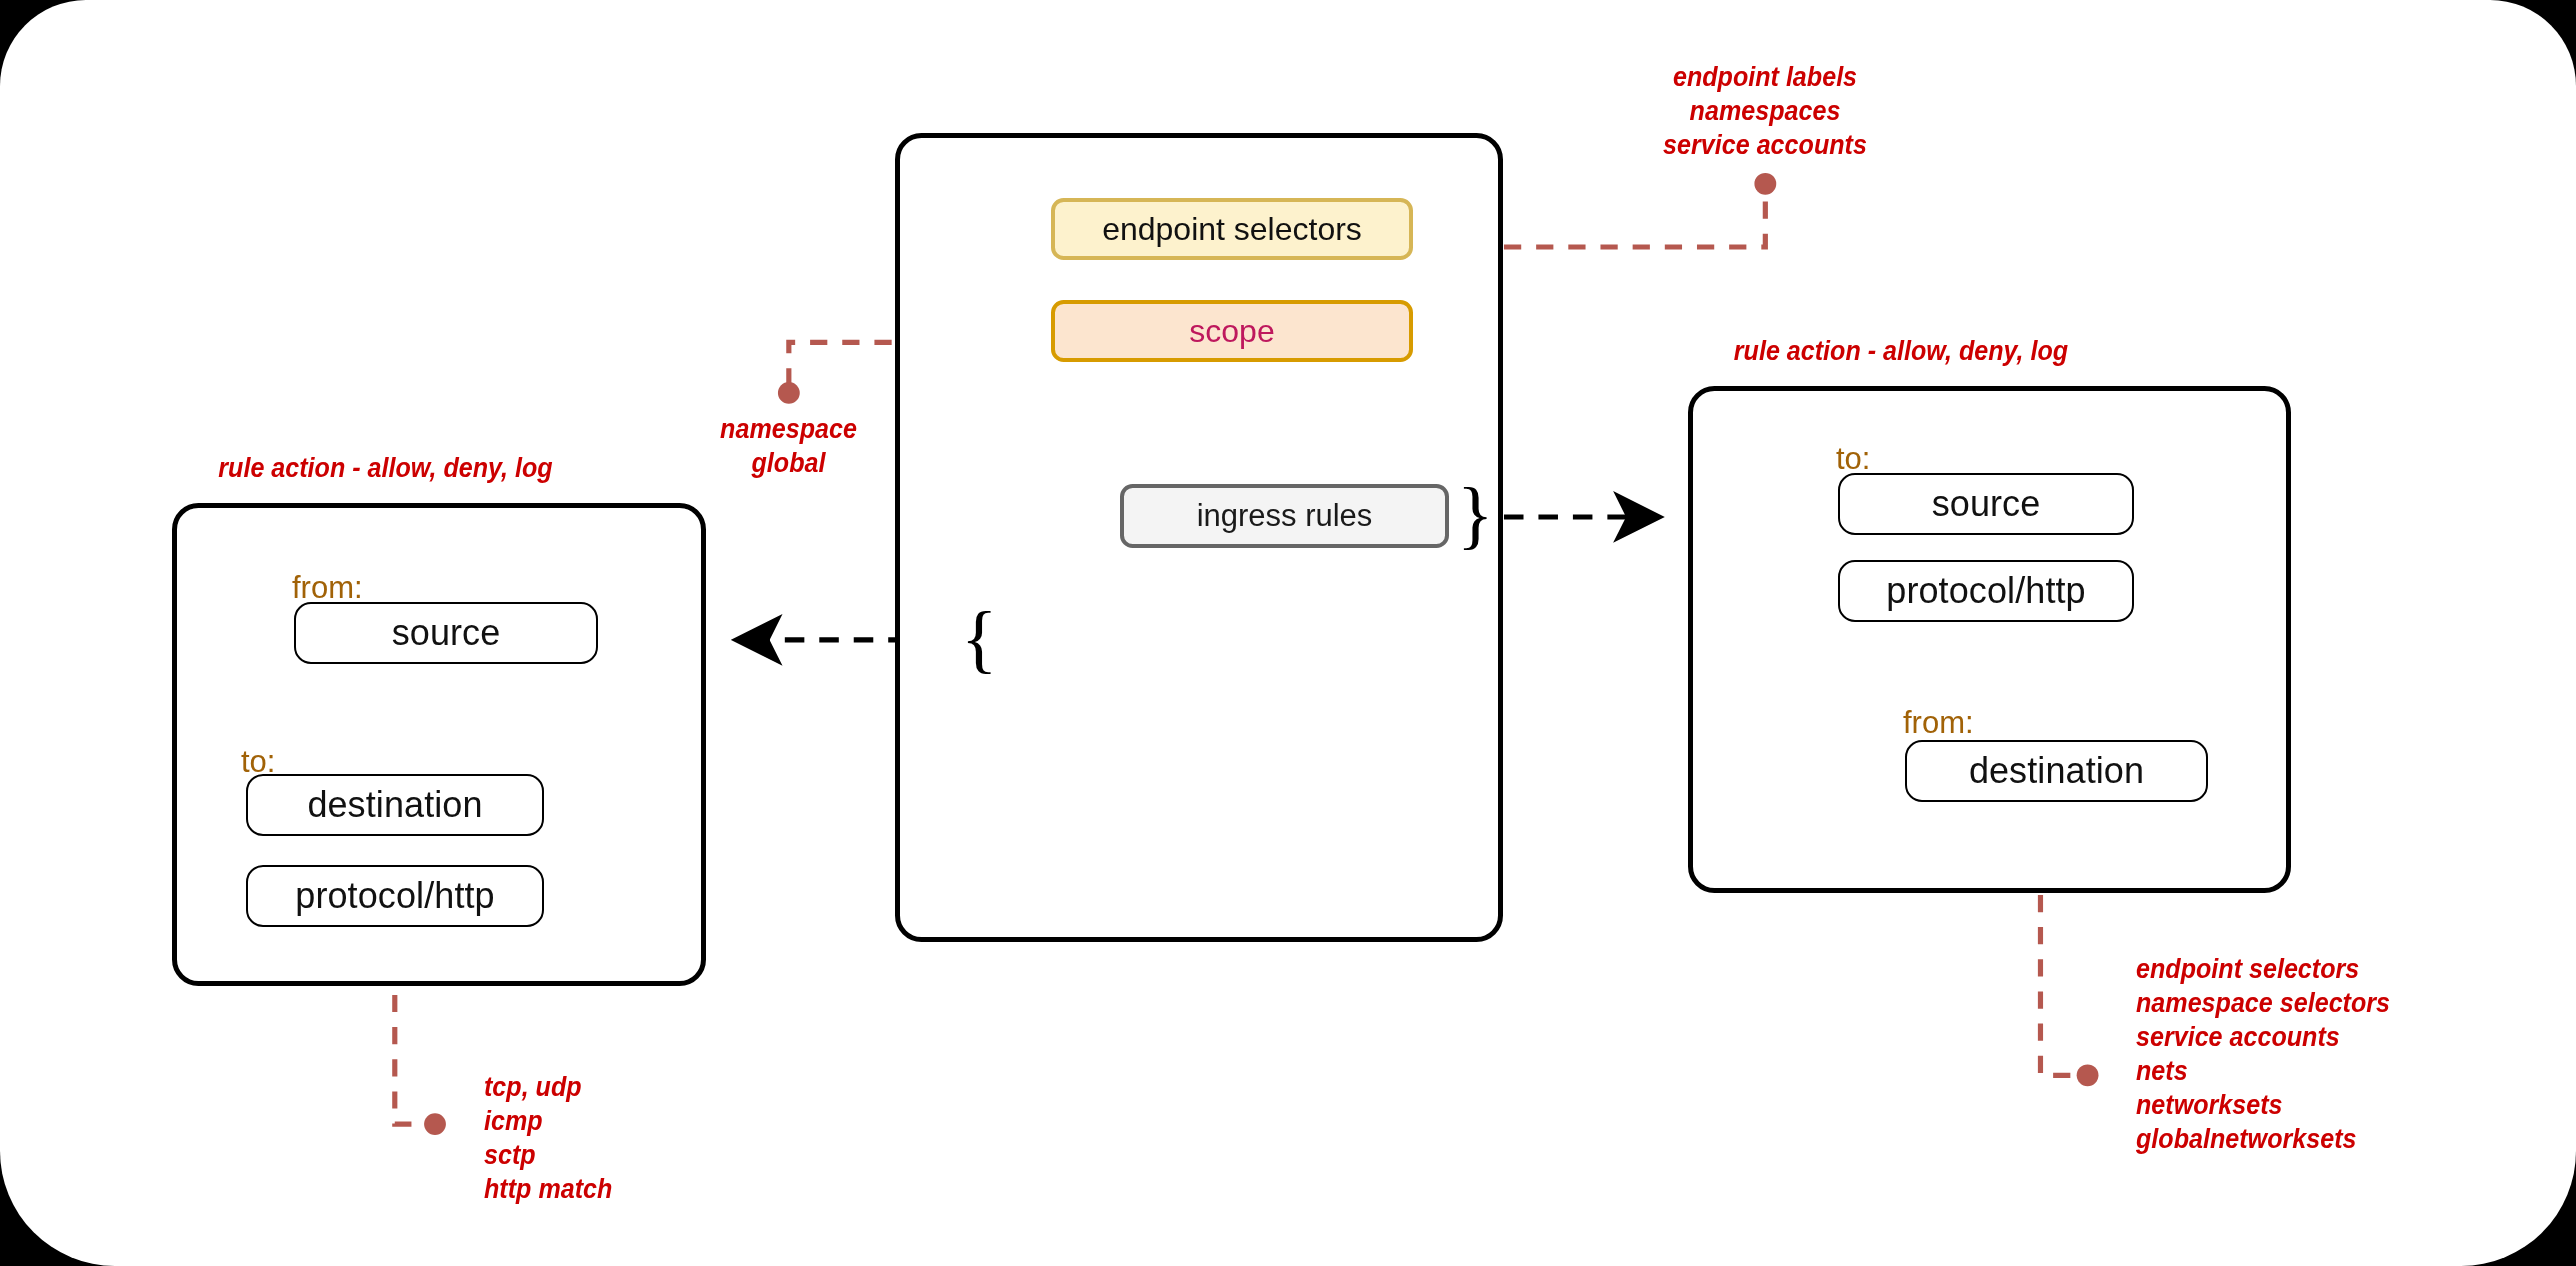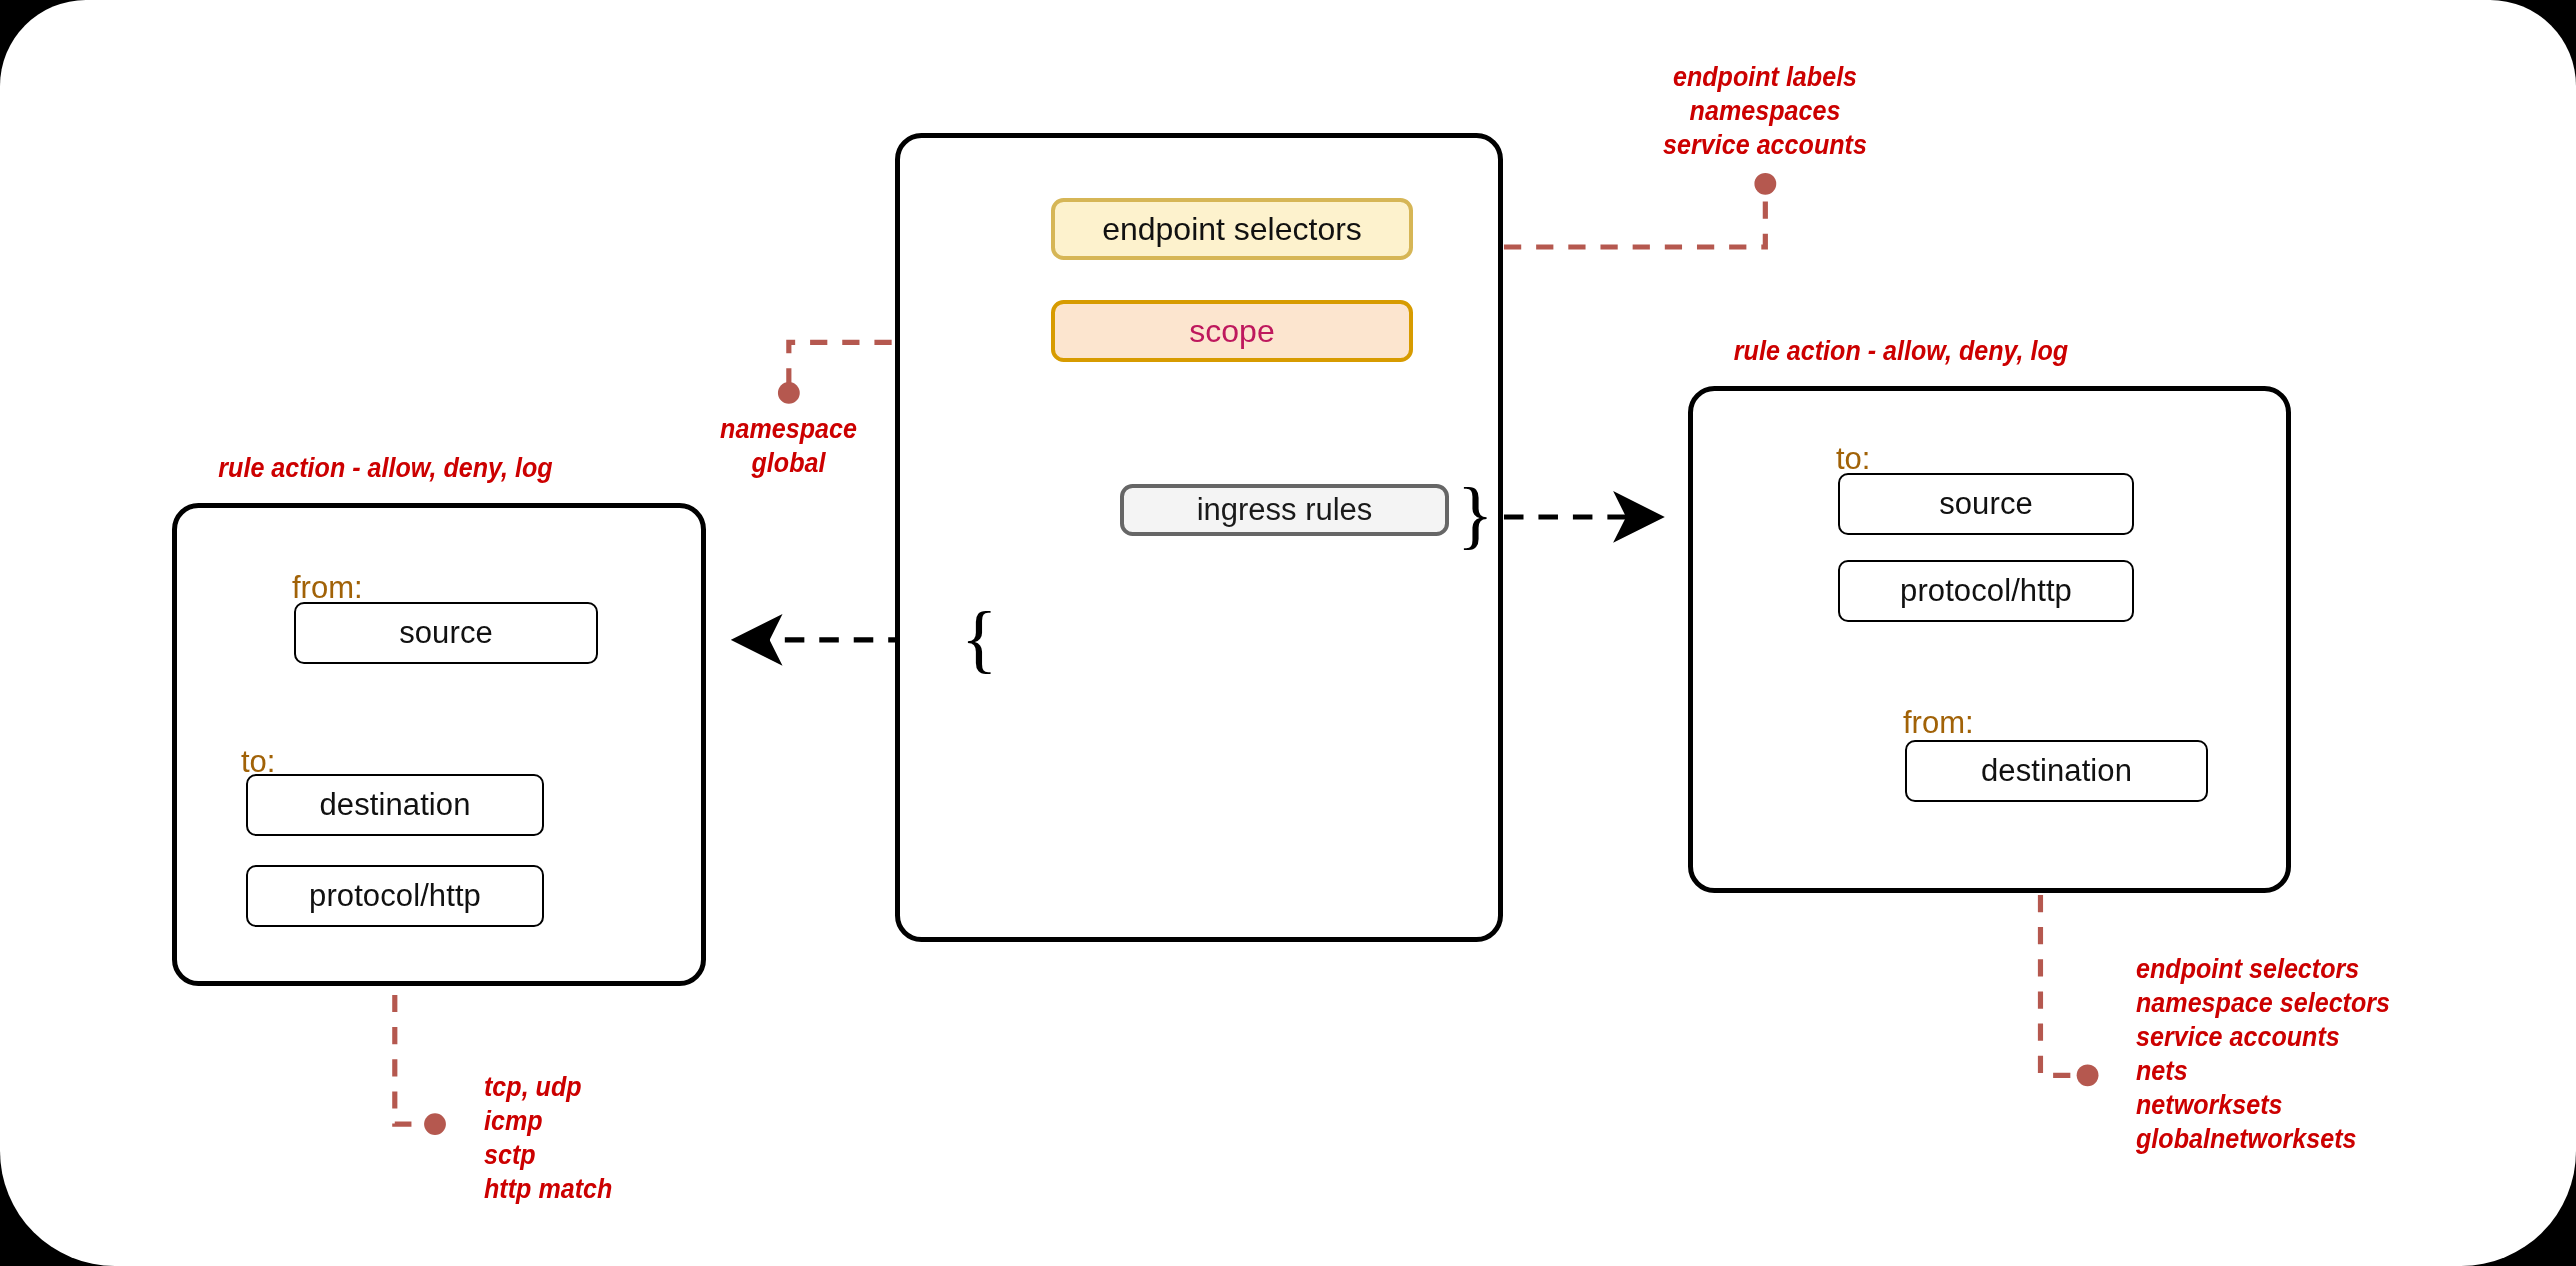--- a/index.html
+++ b/index.html
@@ -18,25 +18,25 @@
     position:absolute;
     border:5.2px solid #000000;
     border-radius:26.4px;
     background:#ffffff;
     box-sizing:border-box;
   }
   
   .plain-box{
     position:absolute;
     border:2.9px solid #000000;
-    border-radius:10px;
+    border-radius:17px;
     background:#ffffff;
     box-sizing:border-box;
     display:flex;align-items:center;justify-content:center;
-    font-size:31px;color:#111111;
+    font-size:36px;color:#111111;
     letter-spacing:0.1px;
   }
   
   .grey-box{
     position:absolute;
     border:4px solid #666666;
     border-radius:12.6px;
     background:#f4f4f4;
     box-sizing:border-box;
     display:flex;align-items:center;justify-content:center;
@@ -140,21 +140,21 @@
   </div>
 
   <div class="yellow-box" style="left:1051px;top:198px;width:362px;height:62px;">
     <span>endpoint selectors</span>
   </div>
 
   <div class="orange-box" style="left:1051px;top:300px;width:362px;height:62px;">
     <span>scope</span>
   </div>
 
-  <div class="grey-box" style="left:1120px;top:484px;width:329px;height:52px;">
+  <div class="grey-box" style="left:1120px;top:484px;width:329px;height:64px;">
     <span>ingress rules</span>
   </div>
   <span class="brace" style="left:1457px;top:476px;">}</span>
 
   <span class="brace" style="left:961px;top:600px;">{</span>
 
   <div class="annot center" style="left:190px;top:451px;width:391px;">rule action - allow, deny, log</div>
 
   <div class="group-box" style="left:172px;top:503px;width:534px;height:483px;">
   </div>

